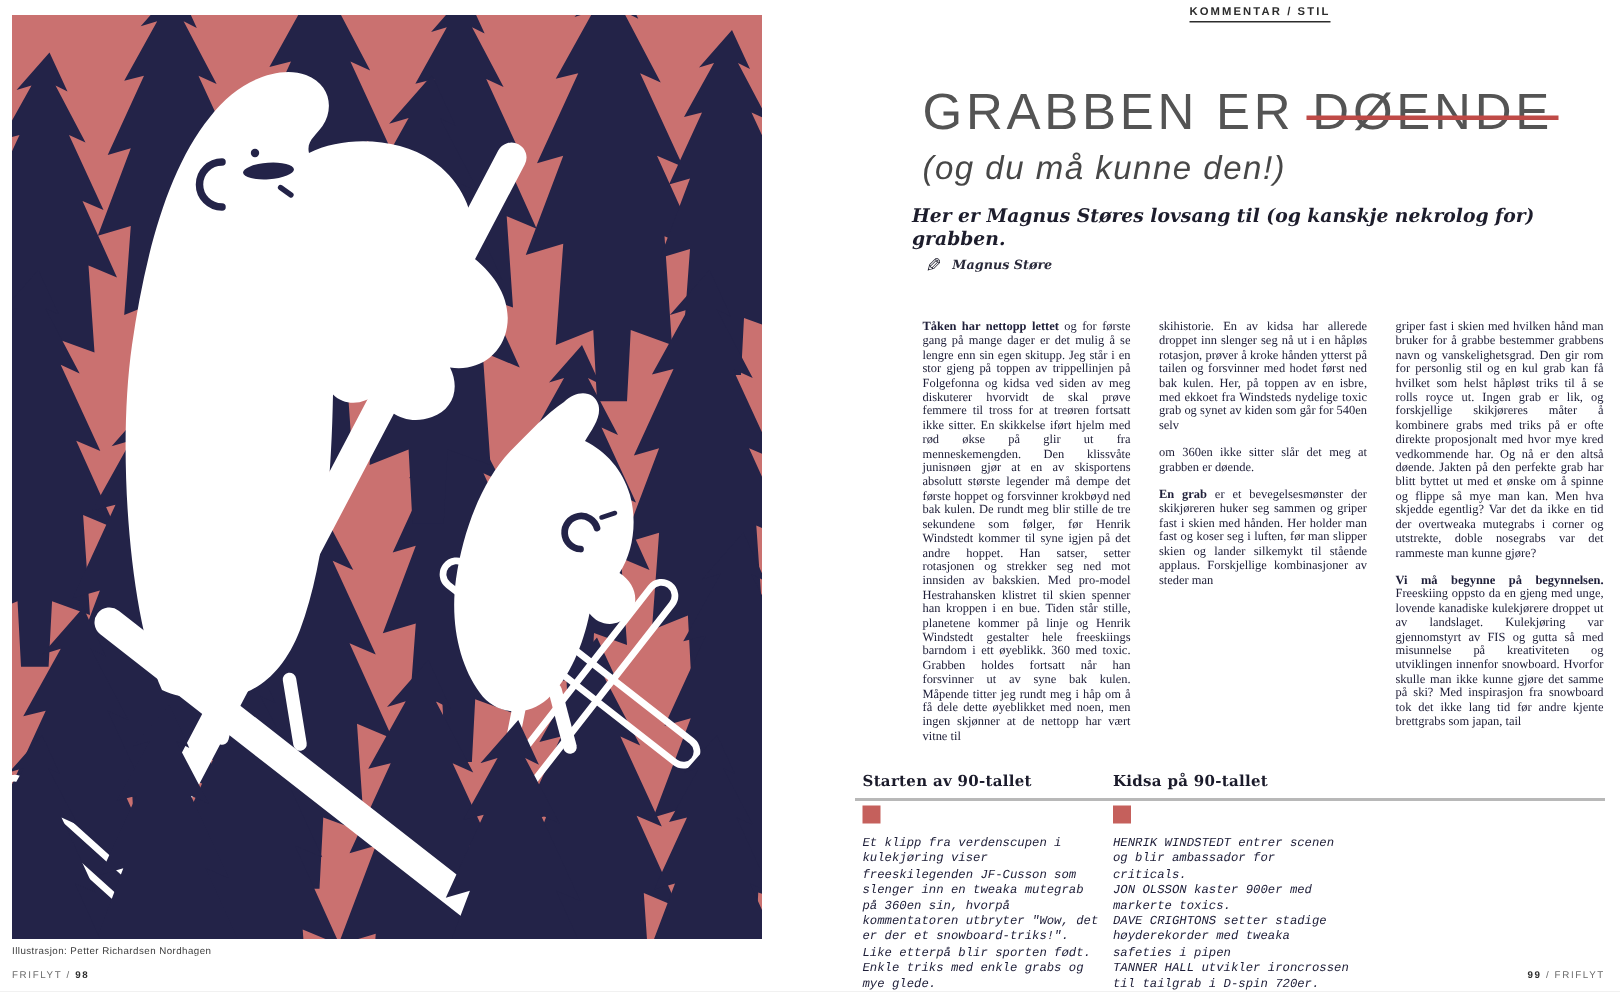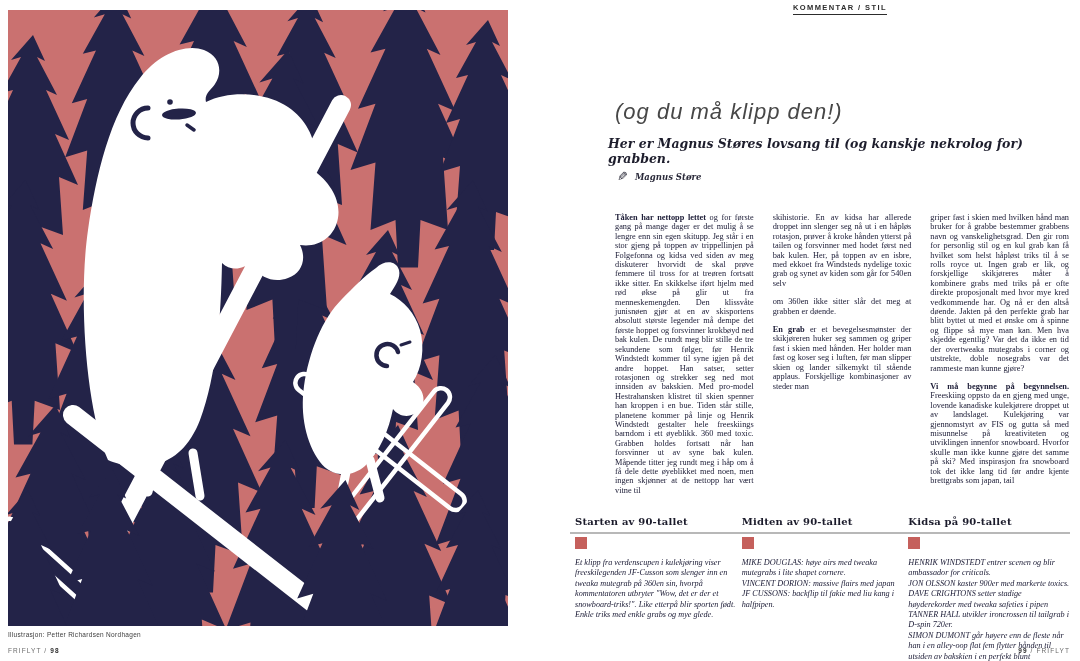--- a/index.html
+++ b/index.html
@@ -75,21 +75,21 @@
   .timeline{position:absolute;left:575px;top:516px;width:495px;}
   .tl-rule{position:absolute;left:-5px;top:16px;width:500px;height:2px;background:#b8b8b8;}
   .tl-cols{display:flex;gap:5px;}
   .tl-col{width:162px;position:relative;}
   .tl-title{
     font-family:"DejaVu Serif",serif;font-size:10px;font-weight:bold;color:#1b1b2b;
     letter-spacing:.2px;height:13px;
   }
   .tl-marker{width:12px;height:12px;background:var(--square-red);margin-top:8px;}
   .tl-text{
-    margin-top:9px;font-family:Liberation Serif, serif;font-style:italic;
+    margin-top:9px;font-family:Liberation Mono, monospace;font-style:italic;
     font-size:8.2px;line-height:10.4px;color:#20203a;
   }
 </style>
 </head>
 <body>
 
 <div class="page">
 
   <div class="illustration">
     <svg viewBox="0 0 500 616" preserveAspectRatio="none">
@@ -160,22 +160,23 @@
       </g>
     </svg>
   </div>
   <div class="ill-caption">Illustrasjon: Petter Richardsen Nordhagen</div>
 
   <div class="footer footer-left"><span>FRIFLYT / </span><b>98</b></div>
   <div class="footer footer-right"><b>99</b><span> / FRIFLYT</span></div>
 
   <div class="kicker">KOMMENTAR / STIL</div>
 
-
-  <div class="subtitle">(og du må klipp den!)</div>
+  <h1 class="headline"><span>GRABBEN ER </span><span class="struck"><span>DØENDE</span><i class="strike-line"></i></span></h1>
+
+  <div class="subtitle">(og du må kunne den!)</div>
 
   <div class="lead">Her er Magnus Støres lovsang til (og kanskje nekrolog for) grabben.</div>
 
   <div class="byline">
     <span class="pencil">✎</span>
     <span class="byline-name">Magnus Støre</span>
   </div>
 
   <div class="columns">
     <div class="col">
@@ -192,27 +193,20 @@
     </div>
   </div>
 
   <div class="timeline">
     <div class="tl-rule"></div>
     <div class="tl-cols">
       <section class="tl-col">
         <h3 class="tl-title">Starten av 90-tallet</h3>
         <div class="tl-marker"></div>
         <p class="tl-text">Et klipp fra verdenscupen i kulekjøring viser freeskilegenden JF-Cusson som slenger inn en tweaka mutegrab på 360en sin, hvorpå kommentatoren utbryter "Wow, det er der et snowboard-triks!". Like etterpå blir sporten født. Enkle triks med enkle grabs og mye glede.</p>
-      </section>
-      <section class="tl-col">
-        <h3 class="tl-title">Midten av 90-tallet</h3>
-        <div class="tl-marker"></div>
-        <p class="tl-text pre">MIKE DOUGLAS: høye airs med tweaka mutegrabs i lite shapet cornere.
-VINCENT DORION: massive flairs med japan
-JF CUSSONS: backflip til fakie med liu kang i halfpipen.</p>
       </section>
       <section class="tl-col">
         <h3 class="tl-title">Kidsa på 90-tallet</h3>
         <div class="tl-marker"></div>
         <p class="tl-text pre">HENRIK WINDSTEDT entrer scenen og blir ambassador for criticals.
 JON OLSSON kaster 900er med markerte toxics.
 DAVE CRIGHTONS setter stadige høyderekorder med tweaka safeties i pipen
 TANNER HALL utvikler ironcrossen til tailgrab i D-spin 720er.
 SIMON DUMONT går høyere enn de fleste når han i en alley-oop flat fem flytter hånden til utsiden av bakskien i en perfekt blunt</p>
       </section>

